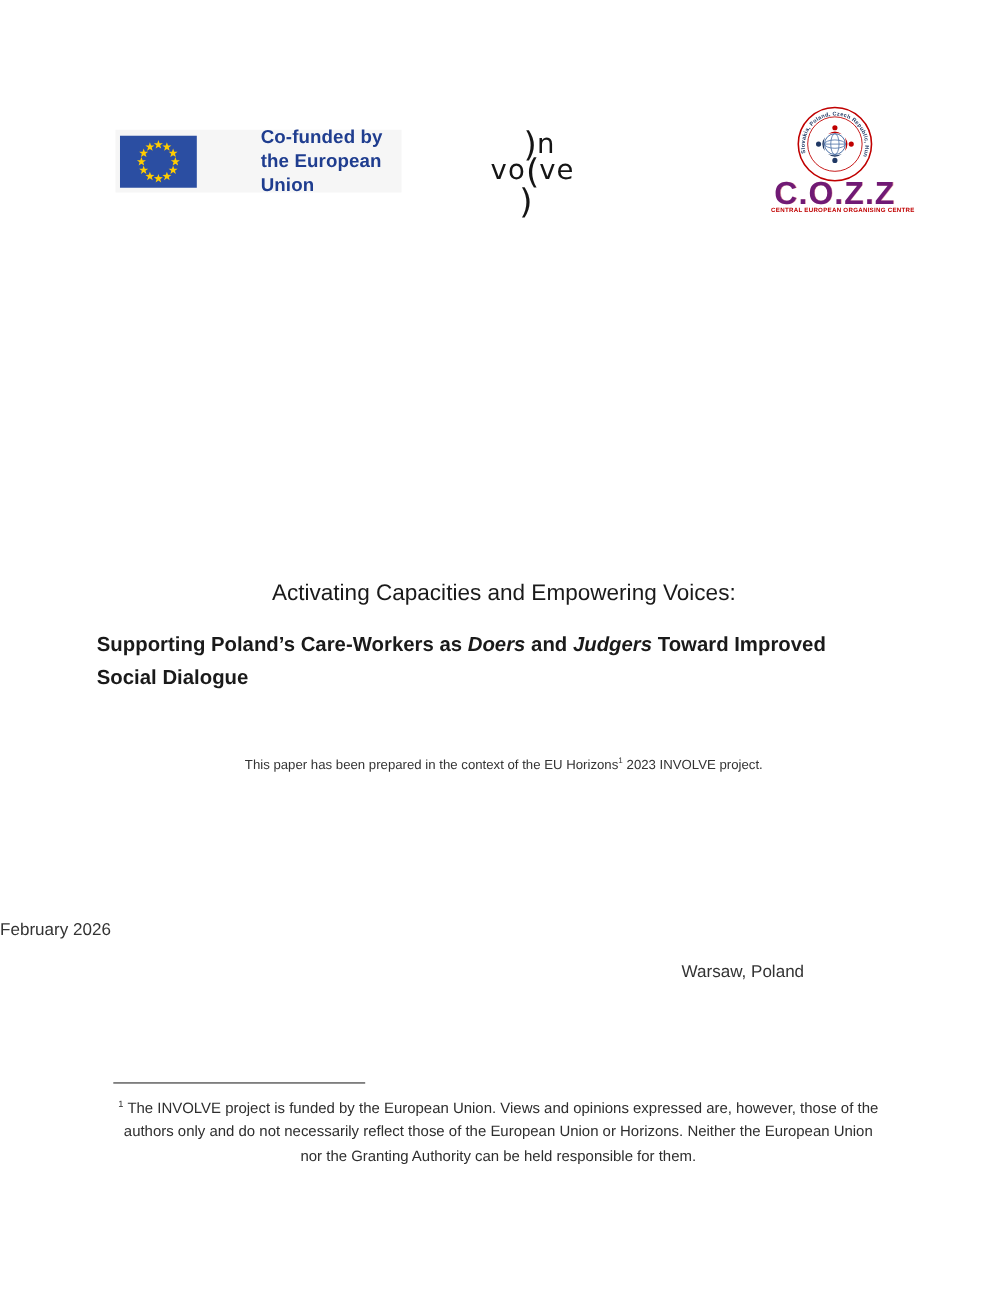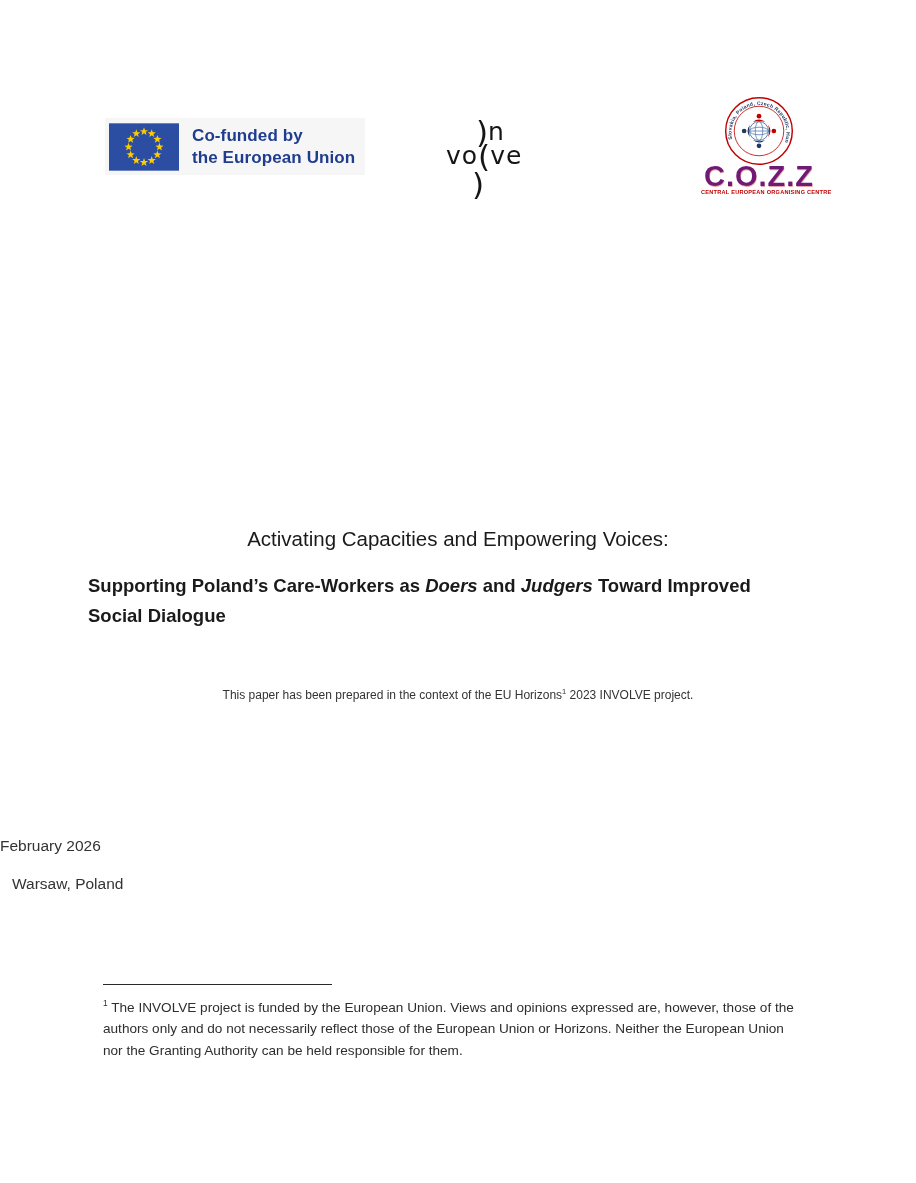--- a/index.html
+++ b/index.html
@@ -15,21 +15,21 @@
   .eu-logo{
     position:absolute;left:105px;top:118px;
     width:260px;height:57px;
     background:#f6f6f6;
     display:flex;align-items:center;gap:13px;
     padding-left:4px;box-sizing:border-box;
   }
   .eu-flag{flex:0 0 auto;display:block;}
   .eu-text{
     font-weight:bold;font-size:17px;line-height:22px;
-    color:#1f3d8f;letter-spacing:0.1px;
+    color:#1f3d8f;letter-spacing:0.1px;margin-left:45px;
   }
   .eu-text span{display:block;}
 
   .involve-logo{
     position:absolute;left:445px;top:118px;width:110px;height:90px;
     font-family:"DejaVu Sans", sans-serif;color:#151515;
   }
   .involve-logo .row{position:absolute;white-space:nowrap;}
   .inv-letter{font-size:25px;font-weight:500;letter-spacing:1px;}
   .inv-paren{font-size:31px;font-weight:400;vertical-align:-3px;}
@@ -68,32 +68,32 @@
     position:absolute;left:88px;top:684px;width:740px;margin:0;
     text-align:center;font-size:12px;color:#333333;line-height:22px;
   }
   .context-note sup,.footnote sup{font-size:62%;vertical-align:super;line-height:0;}
 
   .pub-date{
     position:absolute;left:0;top:837px;width:916px;margin:0;
     font-size:15.5px;color:#333333;
   }
   .pub-location{
-    position:absolute;left:12px;top:875px;width:856px;margin:0;
-    text-align:left;font-size:15.5px;color:#333333;
+    position:absolute;left:0;top:875px;width:731px;margin:0;
+    text-align:right;font-size:15.5px;color:#333333;
   }
 
   
   .footnote-rule{
     position:absolute;left:103px;top:984px;width:229px;height:0;
     border-top:1.6px solid #2a2a2a;
   }
   .footnote{
     position:absolute;left:103px;top:997px;width:700px;margin:0;
-    font-size:13.6px;color:#2e2e2e;line-height:21.3px;text-align:left;
+    font-size:13.6px;color:#2e2e2e;line-height:21.3px;text-align:center;
   }
 </style>
 </head>
 <body>
 
 <div class="page">
 
   <div class="eu-logo">
     <svg class="eu-flag" width="70" height="48" viewBox="0 0 68 46">
       <defs>

